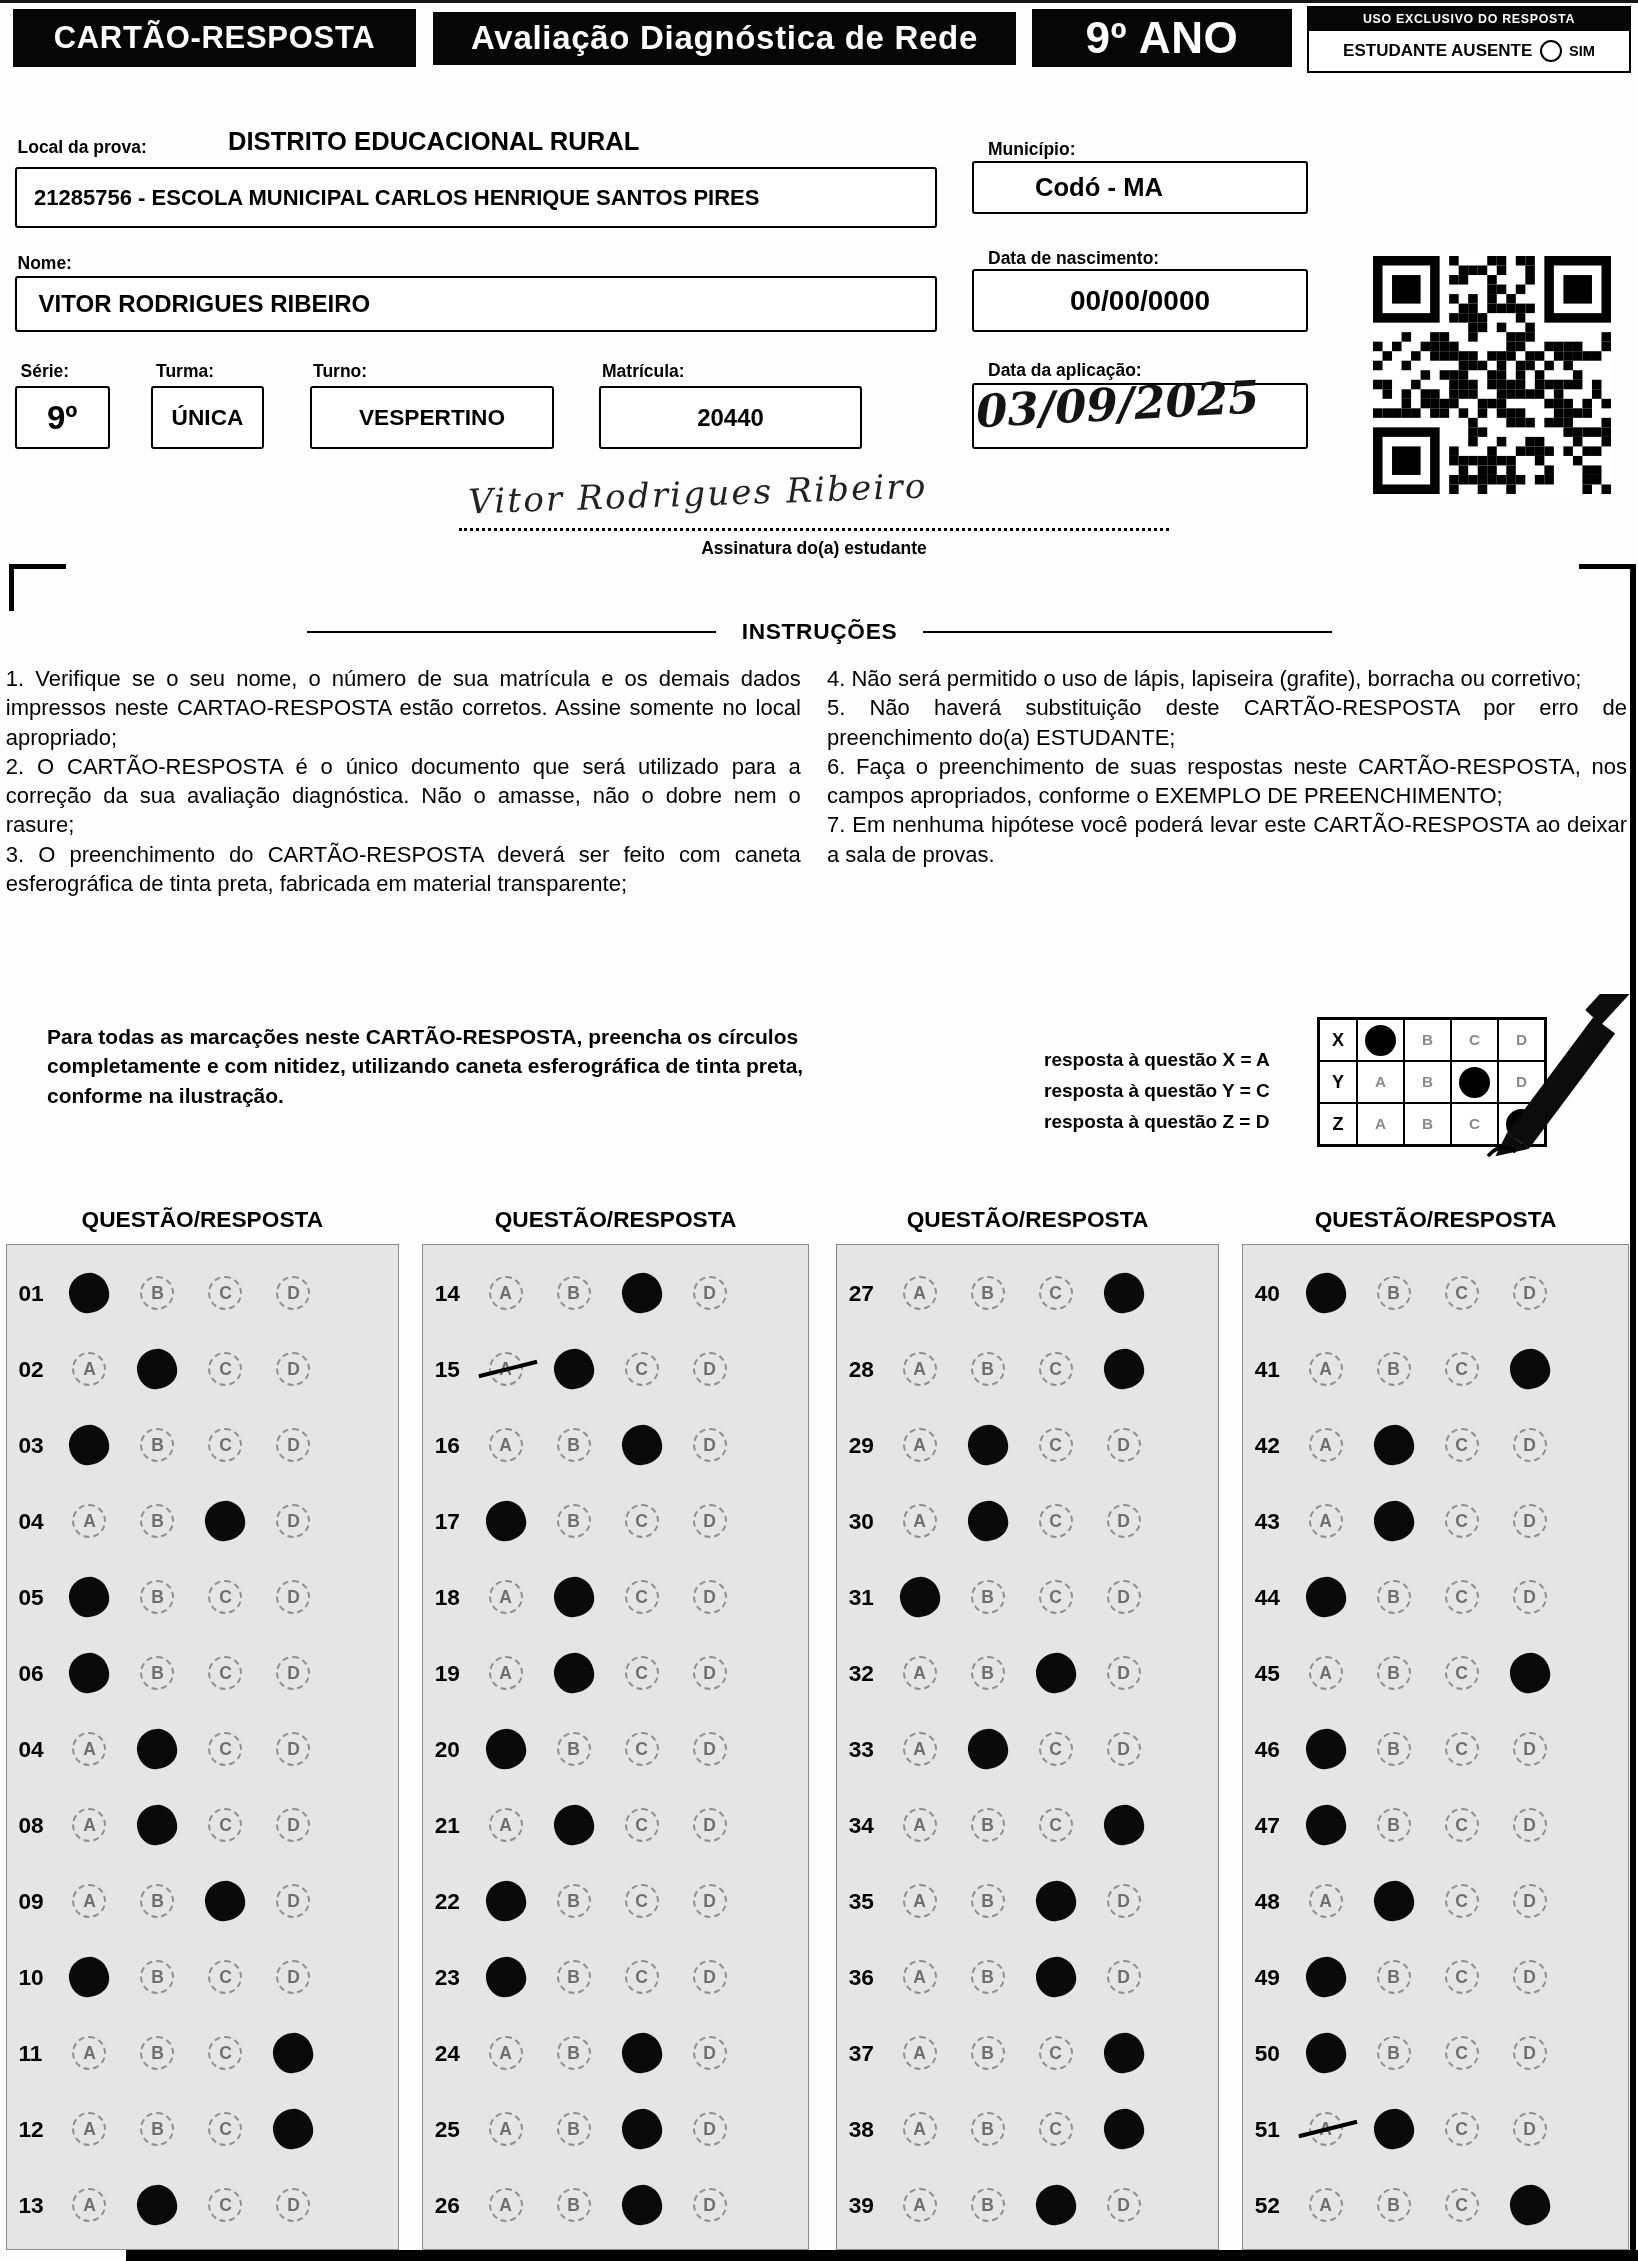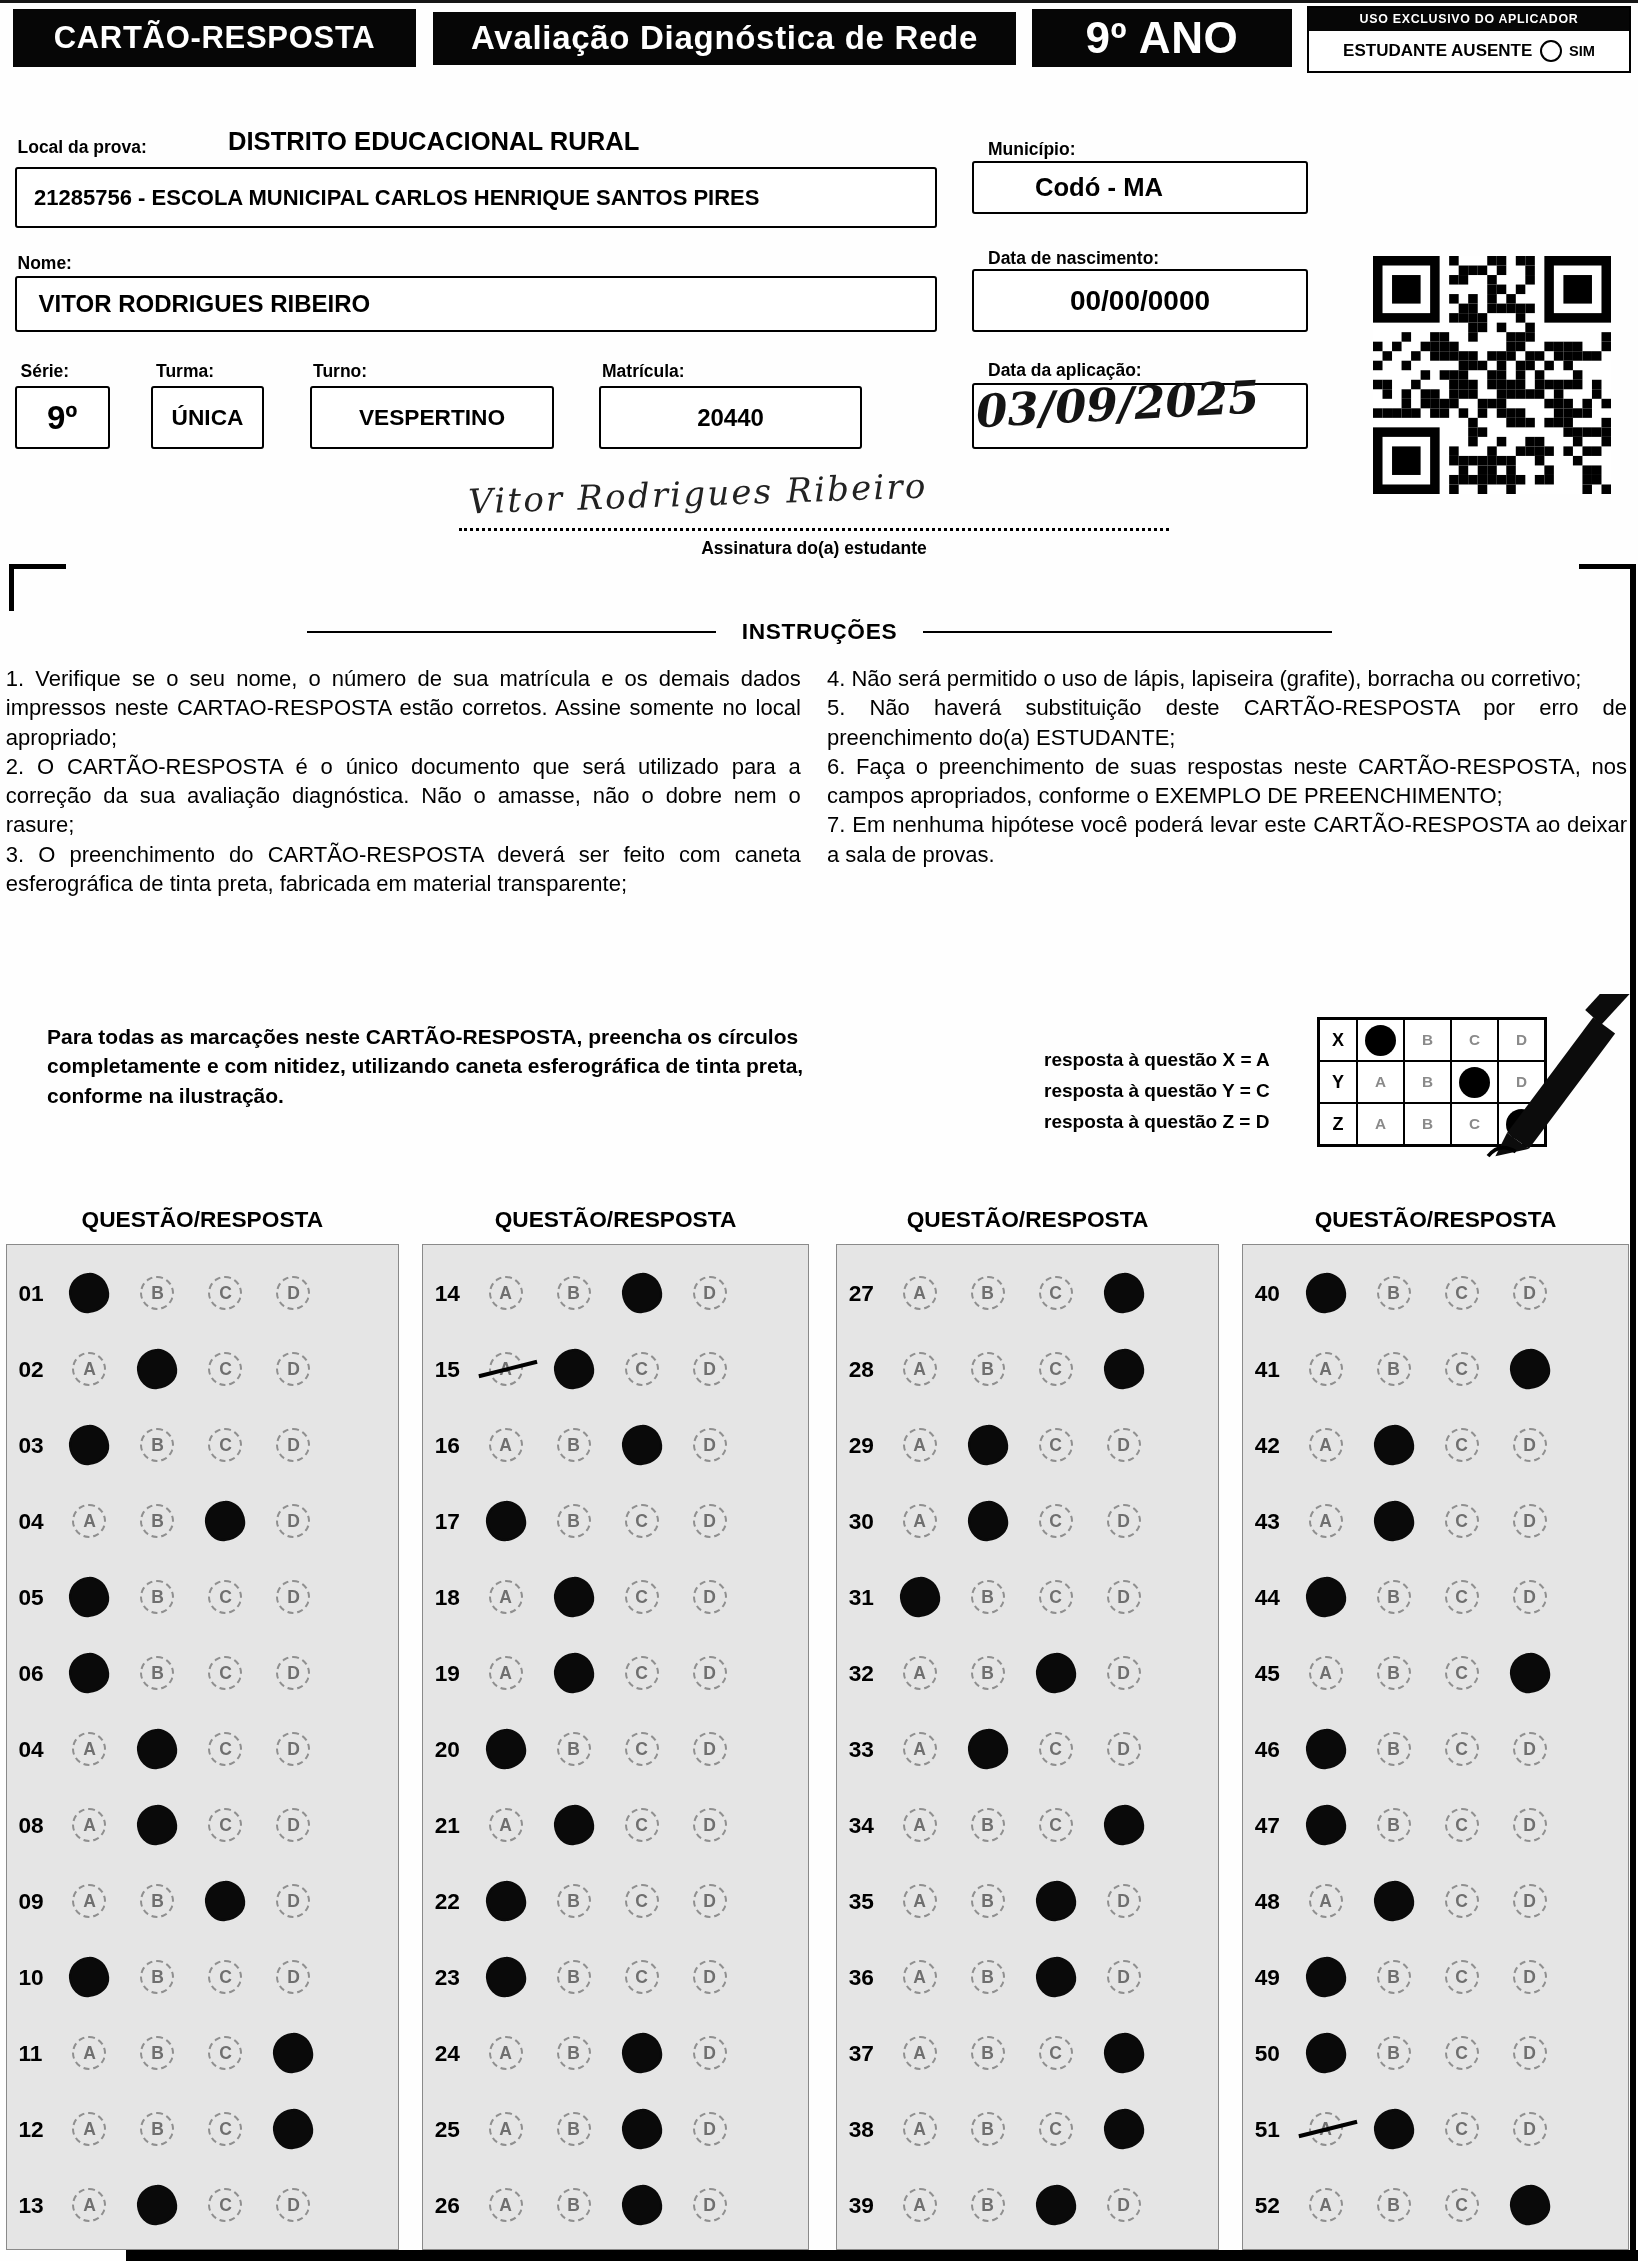--- a/index.html
+++ b/index.html
@@ -112,21 +112,21 @@
 
 <div class="page">
 
   <div class="top-line"></div>
 
   <div class="hdr" id="hdr-card">CARTÃO-RESPOSTA</div>
   <div class="hdr" id="hdr-exam">Avaliação Diagnóstica de Rede</div>
   <div class="hdr" id="hdr-grade">9º ANO</div>
 
   <div class="applicator">
-    <div class="applicator-title">USO EXCLUSIVO DO APLICADOR</div>
+    <div class="applicator-title">USO EXCLUSIVO DO RESPOSTA</div>
     <div class="applicator-body">
       <span class="absent-label">ESTUDANTE AUSENTE</span>
       <span class="absent-circle"></span>
       <span class="absent-sim">SIM</span>
     </div>
   </div>
 
   <span class="flabel" id="lbl-local">Local da prova:</span>
   <span id="val-local">DISTRITO EDUCACIONAL RURAL</span>
   <span class="flabel" id="lbl-municipio">Município:</span>

